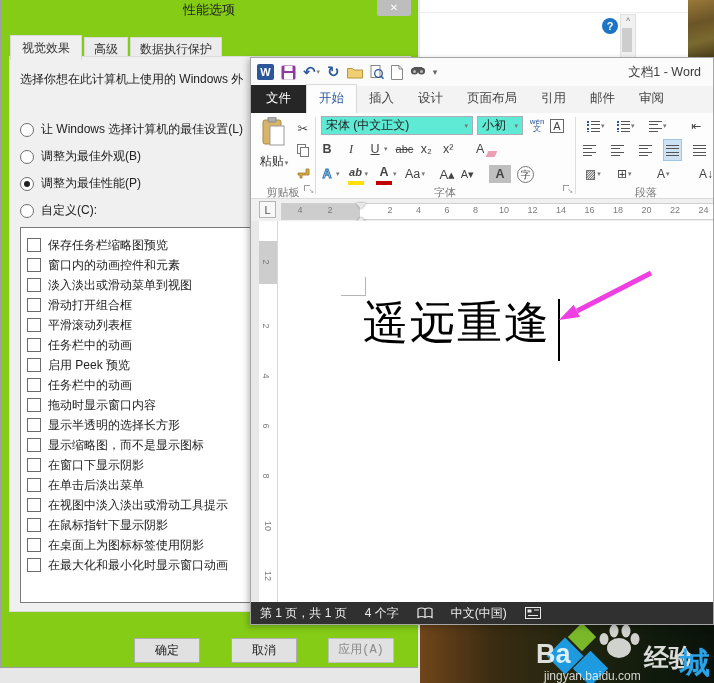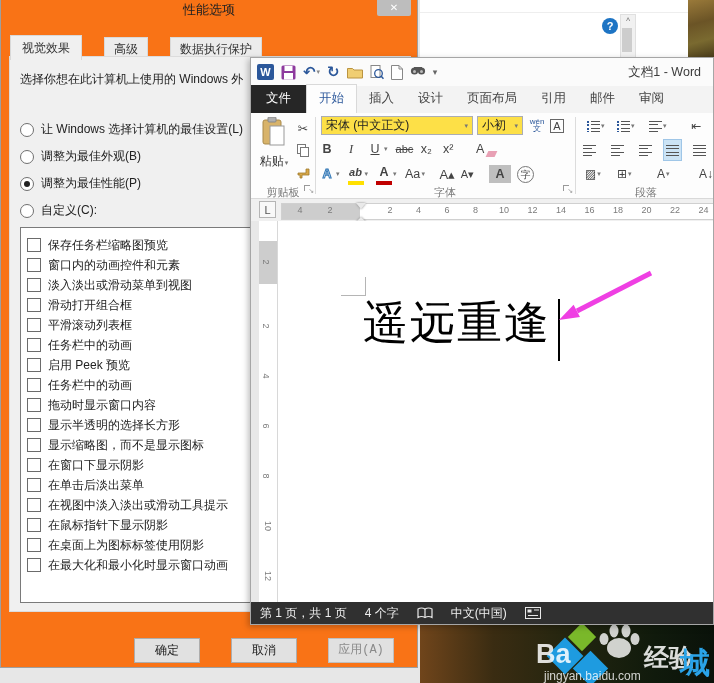--- a/index.html
+++ b/index.html
@@ -26,25 +26,25 @@
   .wm-blue1{left:132px;top:18px;width:26px;height:26px;background:#1e9be0;}
   .wm-blue2{left:158px;top:31px;width:25px;height:25px;background:#1e9be0;}
   .wm-text{position:absolute;color:rgba(255,255,255,.85);}
   .wm-ba{left:116px;top:14px;font-size:27px;font-weight:bold;}
   .wm-jy{left:224px;top:16px;font-size:25px;font-weight:bold;}
   .wm-cheng{left:260px;top:18px;font-size:30px;font-weight:bold;color:#2aa3e8;}
   .wm-url{left:124px;top:44px;font-size:12px;color:rgba(255,255,255,.8);}
   .wm-paw{left:176px;top:-2px;}
 
   
-  .dialog{left:0;top:0;width:418px;height:668px;background:#f97316;border:1px solid #9f9f9f;border-top:none;box-sizing:border-box;}
+  .dialog{left:0;top:0;width:418px;height:668px;background:#84cc16;border:1px solid #9f9f9f;border-top:none;box-sizing:border-box;}
   .dlg-title{position:absolute;left:0;top:1px;width:100%;text-align:center;font-size:13px;color:#222;}
   .dlg-close{position:absolute;right:6px;top:0;width:34px;height:16px;background:#bdbdbd;color:#fff;
      font-size:10px;text-align:center;line-height:15px;border-radius:0 0 2px 2px;}
-  .dtabs{position:absolute;left:9px;top:35px;display:flex;align-items:flex-end;gap:20px;}
+  .dtabs{position:absolute;left:9px;top:35px;display:flex;align-items:flex-end;}
   .dtab{border:1px solid #d9d9d9;border-bottom:none;background:#ececec;padding:3px 9px 4px 9px;
      font-size:12px;color:#333;margin-right:2px;height:14px;}
   .dtab.active{background:#f0f0f0;padding:4px 11px 6px 11px;position:relative;z-index:2;margin-bottom:-1px;}
   .dpanel{position:absolute;left:8px;top:56px;width:402px;height:556px;border:1px solid #dcdcdc;background:#f0f0f0;box-sizing:border-box;}
   .ddesc{position:absolute;left:10px;top:14px;font-size:12px;color:#222;white-space:nowrap;}
   .dradios{position:absolute;left:10px;top:59px;}
   .radio-row{position:relative;height:27px;display:flex;align-items:center;font-size:12px;color:#222;}
   .rb{width:12px;height:12px;border:1px solid #707070;border-radius:50%;background:#fff;margin-right:7px;position:relative;flex:none;}
   .rb.sel::after{content:"";position:absolute;left:3px;top:3px;width:6px;height:6px;border-radius:50%;background:#222;}
   .radio-row.hl::before{content:"";position:absolute;left:-6px;top:-1px;right:222px;bottom:-1px;
@@ -79,21 +79,21 @@
   .launcher{position:absolute;top:72px;width:9px;height:9px;}
   .launcher::before{content:"";position:absolute;left:0;top:0;width:5px;height:5px;border-left:1px solid #999;border-top:1px solid #999;}
   .launcher::after{content:"↘";position:absolute;right:-1px;bottom:-1px;font-size:7px;color:#999;}
   .paste-btn{position:absolute;left:5px;top:4px;width:36px;height:64px;text-align:center;}
   .paste-label{font-size:12px;color:#333;margin-top:2px;}
   .mini-col{position:absolute;left:44px;top:6px;width:18px;}
   .mini-col .rbtn{margin-bottom:4px;}
   .rbtn{display:inline-flex;align-items:center;justify-content:center;height:18px;min-width:16px;
      color:#444;font-size:12.5px;vertical-align:middle;}
   .drop{font-size:7px;color:#777;margin-left:1px;}
-  .combo{position:absolute;border:1px solid #abadb3;background:#fde047;height:19px;font-size:12px;color:#222;
+  .combo{position:absolute;border:1px solid #abadb3;background:#5eead4;height:19px;font-size:12px;color:#222;
      display:flex;align-items:center;padding:0 4px;box-sizing:border-box;white-space:nowrap;}
   .combo .drop{margin-left:auto;}
   .frow{position:absolute;left:68px;display:flex;align-items:center;}
   .bold-b{font-weight:bold;}
   .ital-i{font-style:italic;font-family:"Liberation Serif",serif;}
   .und-u{text-decoration:underline;}
   .strike{text-decoration:line-through;font-size:11px;}
   .fx-a{color:#fff;-webkit-text-stroke:1px #2e75b5;font-weight:bold;}
   .hl-ab{border-bottom:4px solid #ffe000;line-height:11px;font-size:11px;font-weight:bold;font-style:italic;}
   .fc-a{border-bottom:4px solid #c00000;line-height:12px;font-weight:bold;}

